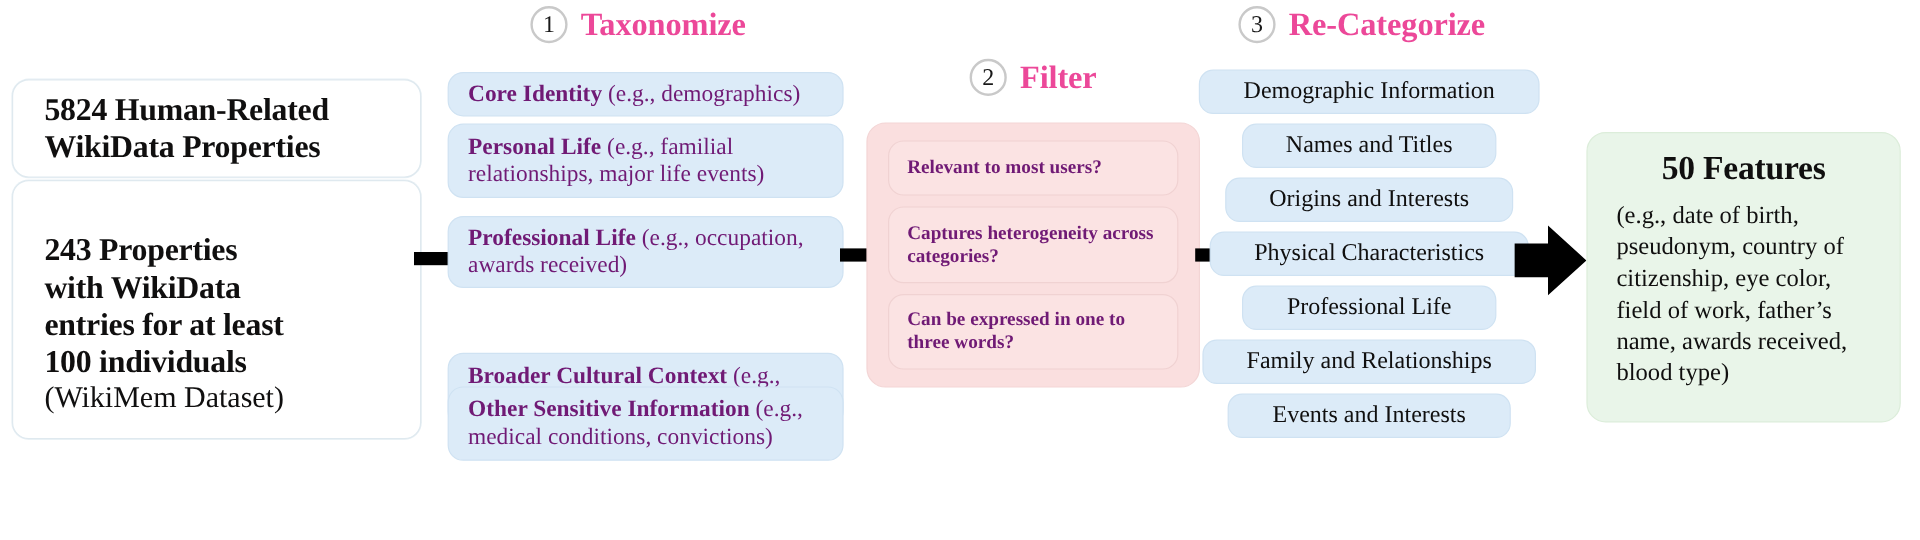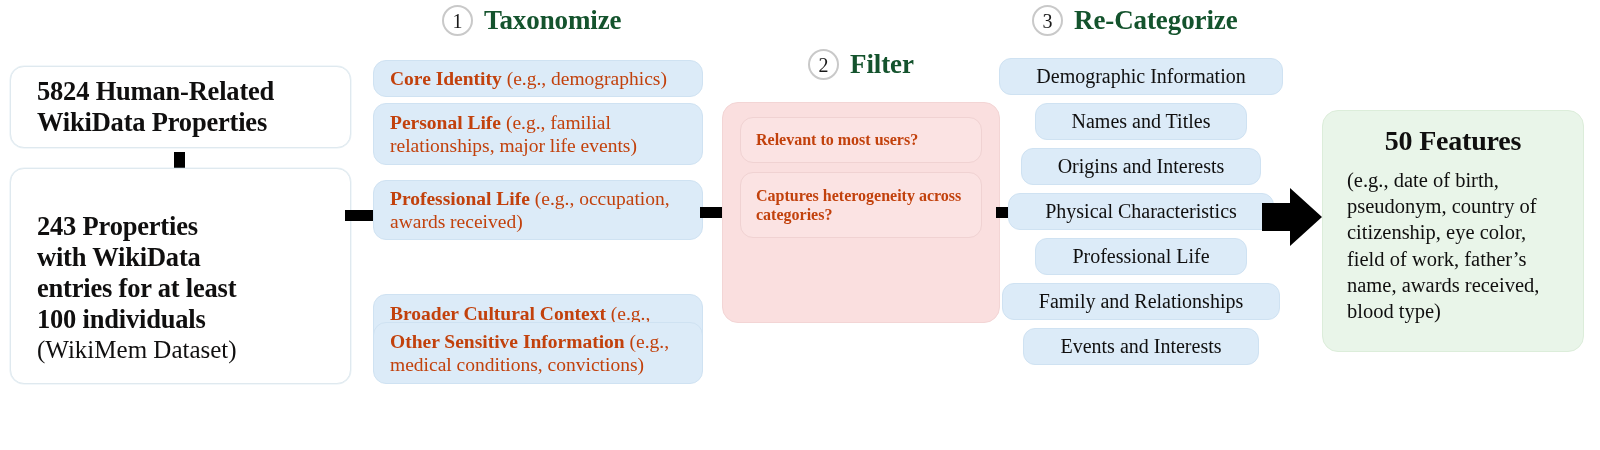--- a/index.html
+++ b/index.html
@@ -42,21 +42,21 @@
     font-size: 20px;
     line-height: 1;
     color: #191919;
     background: #ffffff;
     box-sizing: border-box;
   }
   .step-title {
     font-size: 27px;
     font-weight: 700;
     letter-spacing: -0.1px;
-    color: #14532d;
+    color: #ec4899;
   }
 
   
   .source-box {
     background: #ffffff;
     border: 1.6px solid #dfe9ef;
     border-radius: 14px;
     box-shadow: 0 0 0 0.5px rgba(210,225,235,0.55);
     display: flex;
     flex-direction: column;
@@ -82,21 +82,21 @@
     border-radius: 13px;
     display: flex;
     flex-direction: column;
     justify-content: center;
     padding: 4px 16px;
     box-sizing: border-box;
   }
   .pill-text {
     font-size: 19.5px;
     line-height: 1.19;
-    color: #c2410c;
+    color: #701a75;
   }
   .pill-text b {
     font-weight: 700;
   }
 
   
   .filter-panel {
     background: #fadfdf;
     border: 1px solid #f3d5d5;
     border-radius: 16px;
@@ -172,21 +172,21 @@
 
 <div class="canvas">
 
   <div class="abs source-box" style="left:10px; top:66px; width:341px; height:82px;">
     <div class="big">5824 Human-Related</div>
     <div class="big">WikiData Properties</div>
   </div>
 
   <div class="abs conn-v" style="left:174px; top:152px; height:26px;"></div>
 
-  <div class="abs source-box" style="left:10px; top:168px; width:341px; height:216px; justify-content:flex-start; padding-top:42px;">
+  <div class="abs source-box" style="left:10px; top:150px; width:341px; height:216px; justify-content:flex-start; padding-top:42px;">
     <div class="big">243 Properties</div>
     <div class="big">with WikiData</div>
     <div class="big">entries for at least</div>
     <div class="big">100 individuals</div>
     <div class="sub">(WikiMem Dataset)</div>
   </div>
 
   <div class="abs conn-h" style="left:345px; top:210px; width:35px;"></div>
 
   <div class="abs step-header" style="left:442px; top:5px;">
@@ -230,20 +230,23 @@
     <div class="step-circle">2</div>
     <div class="step-title">Filter</div>
   </div>
 
   <div class="abs filter-panel" style="left:722px; top:102px; width:278px; height:221px;">
     <div class="pill-pink" style="height:45px;">
       <div class="pill-text">Relevant to most users?</div>
     </div>
     <div class="pill-pink" style="height:66px;">
       <div class="pill-text">Captures heterogeneity across categories?</div>
+    </div>
+    <div class="pill-pink" style="height:66px;">
+      <div class="pill-text">Can be expressed in one to three words?</div>
     </div>
   </div>
 
   <div class="abs conn-h" style="left:996px; top:207px; width:40px;"></div>
 
   <div class="abs step-header" style="left:1032px; top:5px;">
     <div class="step-circle">3</div>
     <div class="step-title">Re-Categorize</div>
   </div>
 

